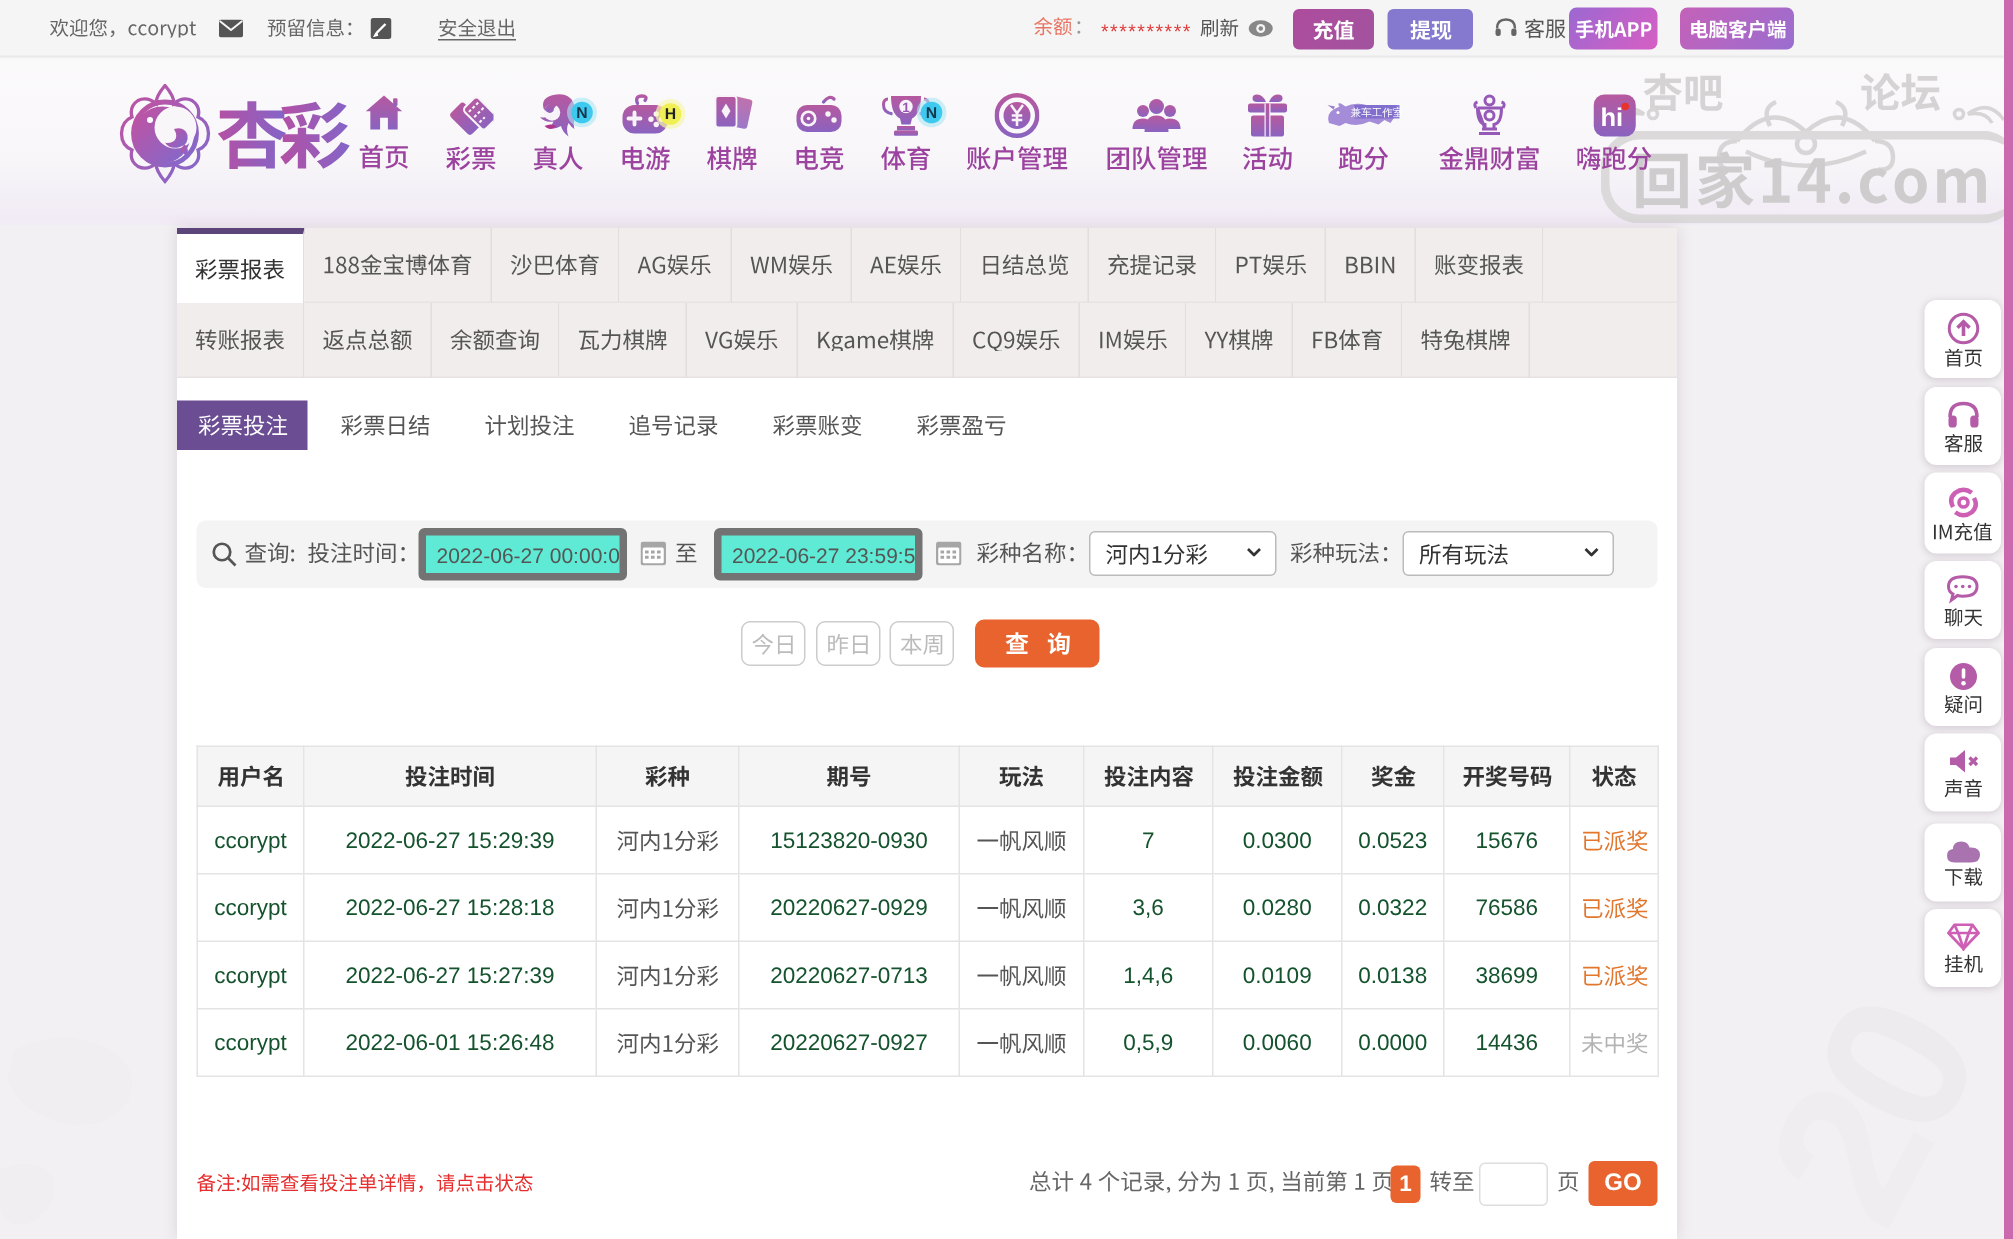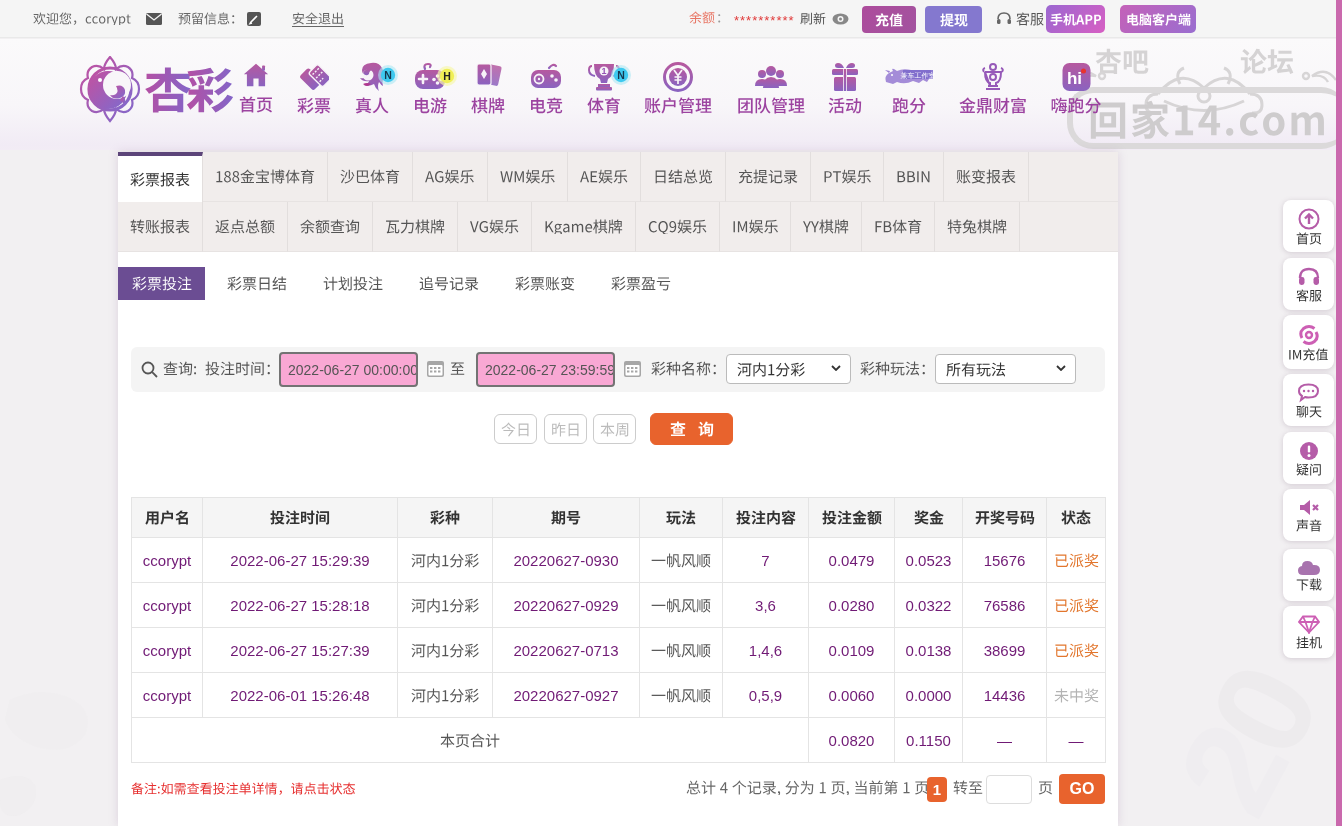--- a/index.html
+++ b/index.html
@@ -13,30 +13,30 @@
 .nav-item{position:absolute;display:flex;flex-direction:column;align-items:center}
 
 #card{position:absolute;left:118px;top:152px;width:1000px;height:674px;background:#fff;box-shadow:0 0 9px rgba(160,130,170,.28)}
 .tabrow{display:flex;height:50px}
 .tab{display:flex;align-items:center;padding:0 12px;background:#f1edec;border-right:1px solid #e2dedd;border-bottom:1px solid #e7e3e2;height:50px}
 .tab.active{background:#fff;border-top:4px solid #5c4579;border-bottom:none;padding-top:0}
 .tabfill{flex:1;background:#f1edec;border-bottom:1px solid #e7e3e2}
 .subtab{position:absolute;display:flex;align-items:center;justify-content:center}
 
 #qbar{position:absolute;left:131px;top:347px;width:974px;height:45px;background:#f4f4f4;border-radius:6px}
-.inp{position:absolute;background:#f9a8d4;border:2px solid #737373;border-radius:4px;display:flex;align-items:center;padding-left:7px;font-size:14px;color:#555;white-space:nowrap;overflow:hidden}
+.inp{position:absolute;background:#5eead4;border:5px solid #737373;border-radius:4px;display:flex;align-items:center;padding-left:7px;font-size:14px;color:#555;white-space:nowrap;overflow:hidden}
 .sel{position:absolute;background:#fff;border:1px solid #bbb;border-radius:4px;display:flex;align-items:center;padding-left:10px}
 .chev{position:absolute;right:9px;top:50%;margin-top:-4px}
 
 .gbtn{position:absolute;height:30px;border:1px solid #ccc;border-radius:6px;background:#fff;display:flex;align-items:center;justify-content:center}
 
 #tbl{position:absolute;left:131px;top:497px;border-collapse:collapse}
 #tbl td,#tbl th{border:1px solid #e4e4e4;text-align:center;vertical-align:middle;font-weight:normal}
 #tbl th{height:40px;background:#f5f5f5}
-#tbl td{height:45px;font-size:15px;color:#701a75}
+#tbl td{height:45px;font-size:15px;color:#14532d}
 .cellsvg{display:flex;align-items:center;justify-content:center}
 
 .sbox{position:absolute;left:1283px;width:51px;background:#fff;border-radius:8px;box-shadow:0 1px 5px rgba(120,90,120,.25);display:flex;flex-direction:column;align-items:center;justify-content:center}
 #strip{position:absolute;left:1336px;top:0;width:6px;height:826px;background:#ca69ad}
 </style></head>
 <body>
 <svg width="0" height="0" style="position:absolute">
     <defs>
       <path id="q0" d="M53 550C112 472 176 379 232 290C174 181 103 96 25 44C42 31 65 4 76 -13C151 42 219 119 275 218C306 164 332 115 350 73L410 123C388 171 355 231 315 295C368 411 408 550 429 713L383 728L370 725H50V657H350C333 551 304 453 268 367C216 444 159 523 106 591ZM547 839C527 693 492 553 427 464C444 455 476 433 488 421C524 474 552 543 575 620H862C849 567 834 512 819 475L879 456C903 511 929 600 947 677L897 691L885 689H593C603 734 612 781 619 829ZM632 560V490C632 342 613 127 357 -30C374 -42 399 -66 410 -82C568 17 641 139 675 256C722 101 797 -16 920 -80C931 -61 954 -31 971 -17C818 53 739 218 701 422L703 489V560Z"></path>
       <path id="q1" d="M68 735C130 696 207 639 244 600L293 652C255 690 177 744 114 780ZM251 490H48V420H178V100C135 81 87 38 39 -14L89 -79C139 -13 189 46 222 46C245 46 280 13 320 -12C389 -55 472 -67 594 -67C701 -67 871 -62 939 -57C941 -35 952 1 961 21C859 10 710 2 596 2C485 2 402 9 335 51C295 75 272 96 251 105ZM621 766V48H690V701H851V250C851 238 847 234 836 234C823 233 784 232 740 234C749 216 760 187 763 169C824 169 864 170 888 181C914 193 921 212 921 249V766ZM343 157C362 171 392 183 602 253C599 269 596 299 597 320L426 268V703C492 727 561 755 615 787L560 842C512 808 429 769 356 743V295C356 251 325 224 307 214C319 200 337 173 343 157Z"></path>
@@ -1268,35 +1268,35 @@
               <g fill="#555" transform="translate(0,880) scale(1,-1)">
                 <use href="#q151" x="0"></use>
                 <use href="#q152" x="1000"></use>
                 <use href="#q83" x="2000"></use>
                 <use href="#q153" x="2555"></use>
                 <use href="#q79" x="3555"></use>
               </g>
             </svg>
           </div>
         </td>
-        <td>20220627-0930</td>
+        <td>15123820-0930</td>
         <td>
           <div class="cellsvg">
             <svg width="60.0" height="15" viewBox="0 0 4000 1000">
               <g fill="#555" transform="translate(0,880) scale(1,-1)">
                 <use href="#q184" x="0"></use>
                 <use href="#q185" x="1000"></use>
                 <use href="#q186" x="2000"></use>
                 <use href="#q187" x="3000"></use>
               </g>
             </svg>
           </div>
         </td>
         <td>7</td>
-        <td>0.0479</td>
+        <td>0.0300</td>
         <td>0.0523</td>
         <td>15676</td>
         <td>
           <div class="cellsvg">
             <svg width="45.0" height="15" viewBox="0 0 3000 1000">
               <g fill="#e2762d" transform="translate(0,880) scale(1,-1)">
                 <use href="#q188" x="0"></use>
                 <use href="#q189" x="1000"></use>
                 <use href="#q190" x="2000"></use>
               </g>
@@ -1431,38 +1431,20 @@
           <div class="cellsvg">
             <svg width="45.0" height="15" viewBox="0 0 3000 1000">
               <g fill="#b3b3b3" transform="translate(0,880) scale(1,-1)">
                 <use href="#q191" x="0"></use>
                 <use href="#q192" x="1000"></use>
                 <use href="#q190" x="2000"></use>
               </g>
             </svg>
           </div>
         </td>
-      </tr>
-<tr>
-        <td colspan="6">
-          <div class="cellsvg">
-            <svg width="60.0" height="15" viewBox="0 0 4000 1000">
-              <g fill="#555" transform="translate(0,880) scale(1,-1)">
-                <use href="#q160" x="0"></use>
-                <use href="#q193" x="1000"></use>
-                <use href="#q194" x="2000"></use>
-                <use href="#q138" x="3000"></use>
-              </g>
-            </svg>
-          </div>
-        </td>
-        <td>0.0820</td>
-        <td>0.1150</td>
-        <td>—</td>
-        <td>—</td>
       </tr>
 </tbody>
   </table>
 
 <div class="abs" style="left:131px;top:782px">
     <svg width="224.6" height="13" viewBox="0 0 17278 1000">
       <g fill="#e62e2e" transform="translate(0,880) scale(1,-1)">
         <use href="#q195" x="0"></use>
         <use href="#q137" x="1000"></use>
         <use href="#q144" x="2000"></use>

